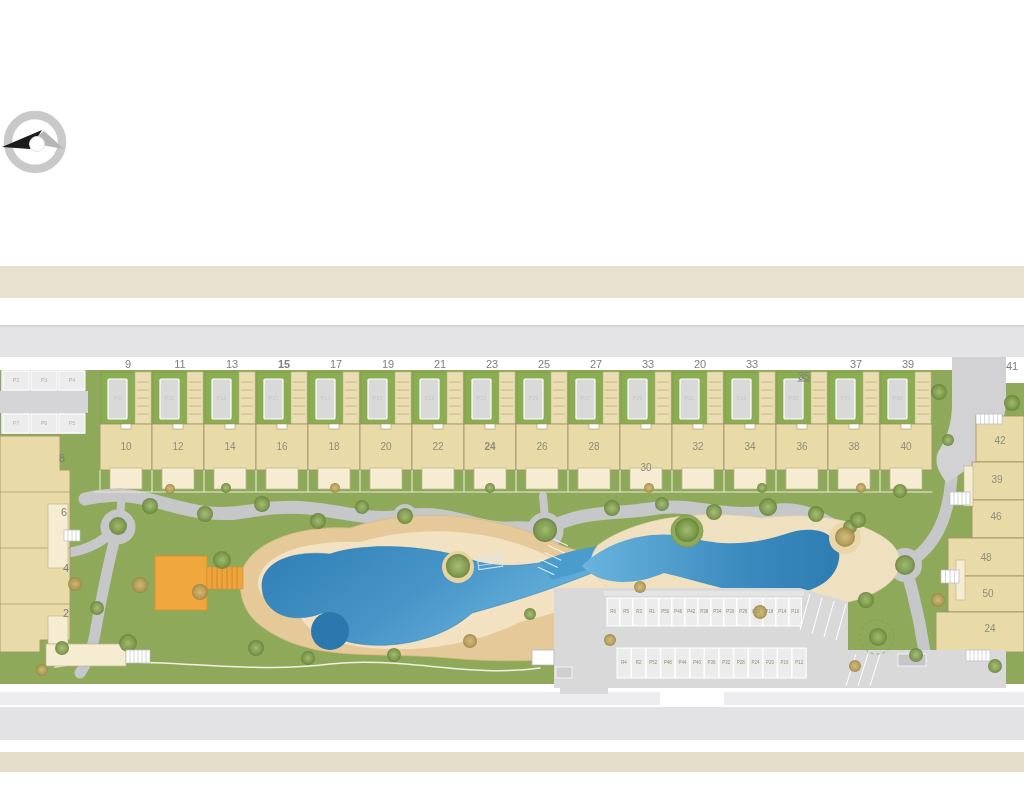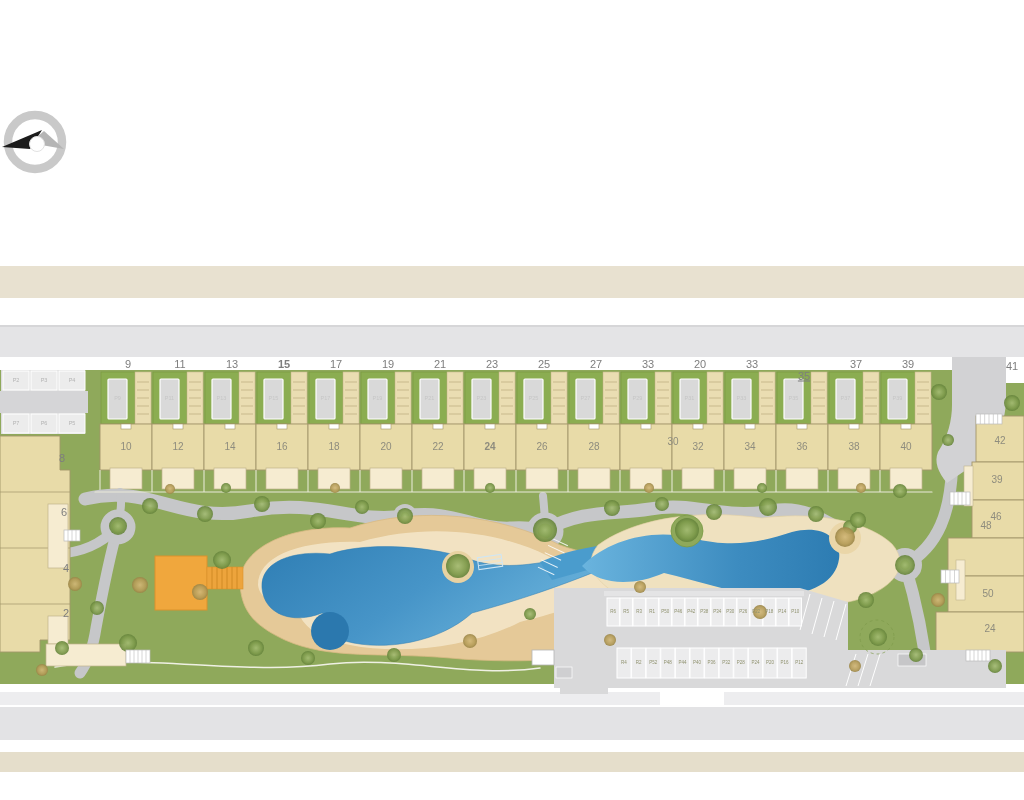--- a/index.html
+++ b/index.html
@@ -529,21 +529,21 @@
       <div class="lbl pl5" style="left: 481.5px; top: 399px;">P23</div>
       <div class="lbl n10" style="left: 490px; top: 447px; font-weight: bold;">24</div>
       <div class="lbl n11" style="left: 544px; top: 364px;">25</div>
       <div class="lbl pl5" style="left: 533.5px; top: 399px;">P25</div>
       <div class="lbl n10" style="left: 542px; top: 447px;">26</div>
       <div class="lbl n11" style="left: 596px; top: 364px;">27</div>
       <div class="lbl pl5" style="left: 585.5px; top: 399px;">P27</div>
       <div class="lbl n10" style="left: 594px; top: 447px;">28</div>
       <div class="lbl n11" style="left: 648px; top: 364px;">33</div>
       <div class="lbl pl5" style="left: 637.5px; top: 399px;">P29</div>
-      <div class="lbl n10" style="left: 646px; top: 442px; margin-left: 27px;">30</div>
+      <div class="lbl n10" style="left: 646px; top: 468px;">30</div>
       <div class="lbl n11" style="left: 700px; top: 364px;">20</div>
       <div class="lbl pl5" style="left: 689.5px; top: 399px;">P31</div>
       <div class="lbl n10" style="left: 698px; top: 447px;">32</div>
       <div class="lbl n11" style="left: 752px; top: 364px;">33</div>
       <div class="lbl pl5" style="left: 741.5px; top: 399px;">P33</div>
       <div class="lbl n10" style="left: 750px; top: 447px;">34</div>
       <div class="lbl n11" style="left: 804px; top: 376px; text-decoration: underline;">35</div>
       <div class="lbl pl5" style="left: 793.5px; top: 399px;">P35</div>
       <div class="lbl n10" style="left: 802px; top: 447px;">36</div>
       <div class="lbl n11" style="left: 856px; top: 364px;">37</div>
@@ -558,21 +558,21 @@
       <div class="lbl pp5" style="left: 16px; top: 424px;">P7</div>
       <div class="lbl pp5" style="left: 44px; top: 424px;">P6</div>
       <div class="lbl pp5" style="left: 72px; top: 424px;">P5</div>
       <div class="lbl n11" style="left: 62px; top: 458px;">8</div>
       <div class="lbl n11" style="left: 64px; top: 512px;">6</div>
       <div class="lbl n11" style="left: 66px; top: 568px;">4</div>
       <div class="lbl n11" style="left: 66px; top: 613px;">2</div>
       <div class="lbl n10" style="left: 1000px; top: 441px;">42</div>
       <div class="lbl n10" style="left: 997px; top: 480px;">39</div>
       <div class="lbl n10" style="left: 996px; top: 517px;">46</div>
-      <div class="lbl n10" style="left: 986px; top: 526px; text-align: center;">48</div>
+      <div class="lbl n10" style="left: 986px; top: 558px; text-align: center;">48</div>
       <div class="lbl n10" style="left: 988px; top: 594px;">50</div>
       <div class="lbl n10" style="left: 990px; top: 629px;">24</div>
       <div class="lbl s4" style="left: 613.2px; top: 612px;">R6</div>
       <div class="lbl s4" style="left: 626.2px; top: 612px;">R5</div>
       <div class="lbl s4" style="left: 639.2px; top: 612px;">R3</div>
       <div class="lbl s4" style="left: 652.2px; top: 612px;">R1</div>
       <div class="lbl s4" style="left: 665.2px; top: 612px;">P50</div>
       <div class="lbl s4" style="left: 678.2px; top: 612px;">P46</div>
       <div class="lbl s4" style="left: 691.2px; top: 612px;">P42</div>
       <div class="lbl s4" style="left: 704.2px; top: 612px;">P38</div>

